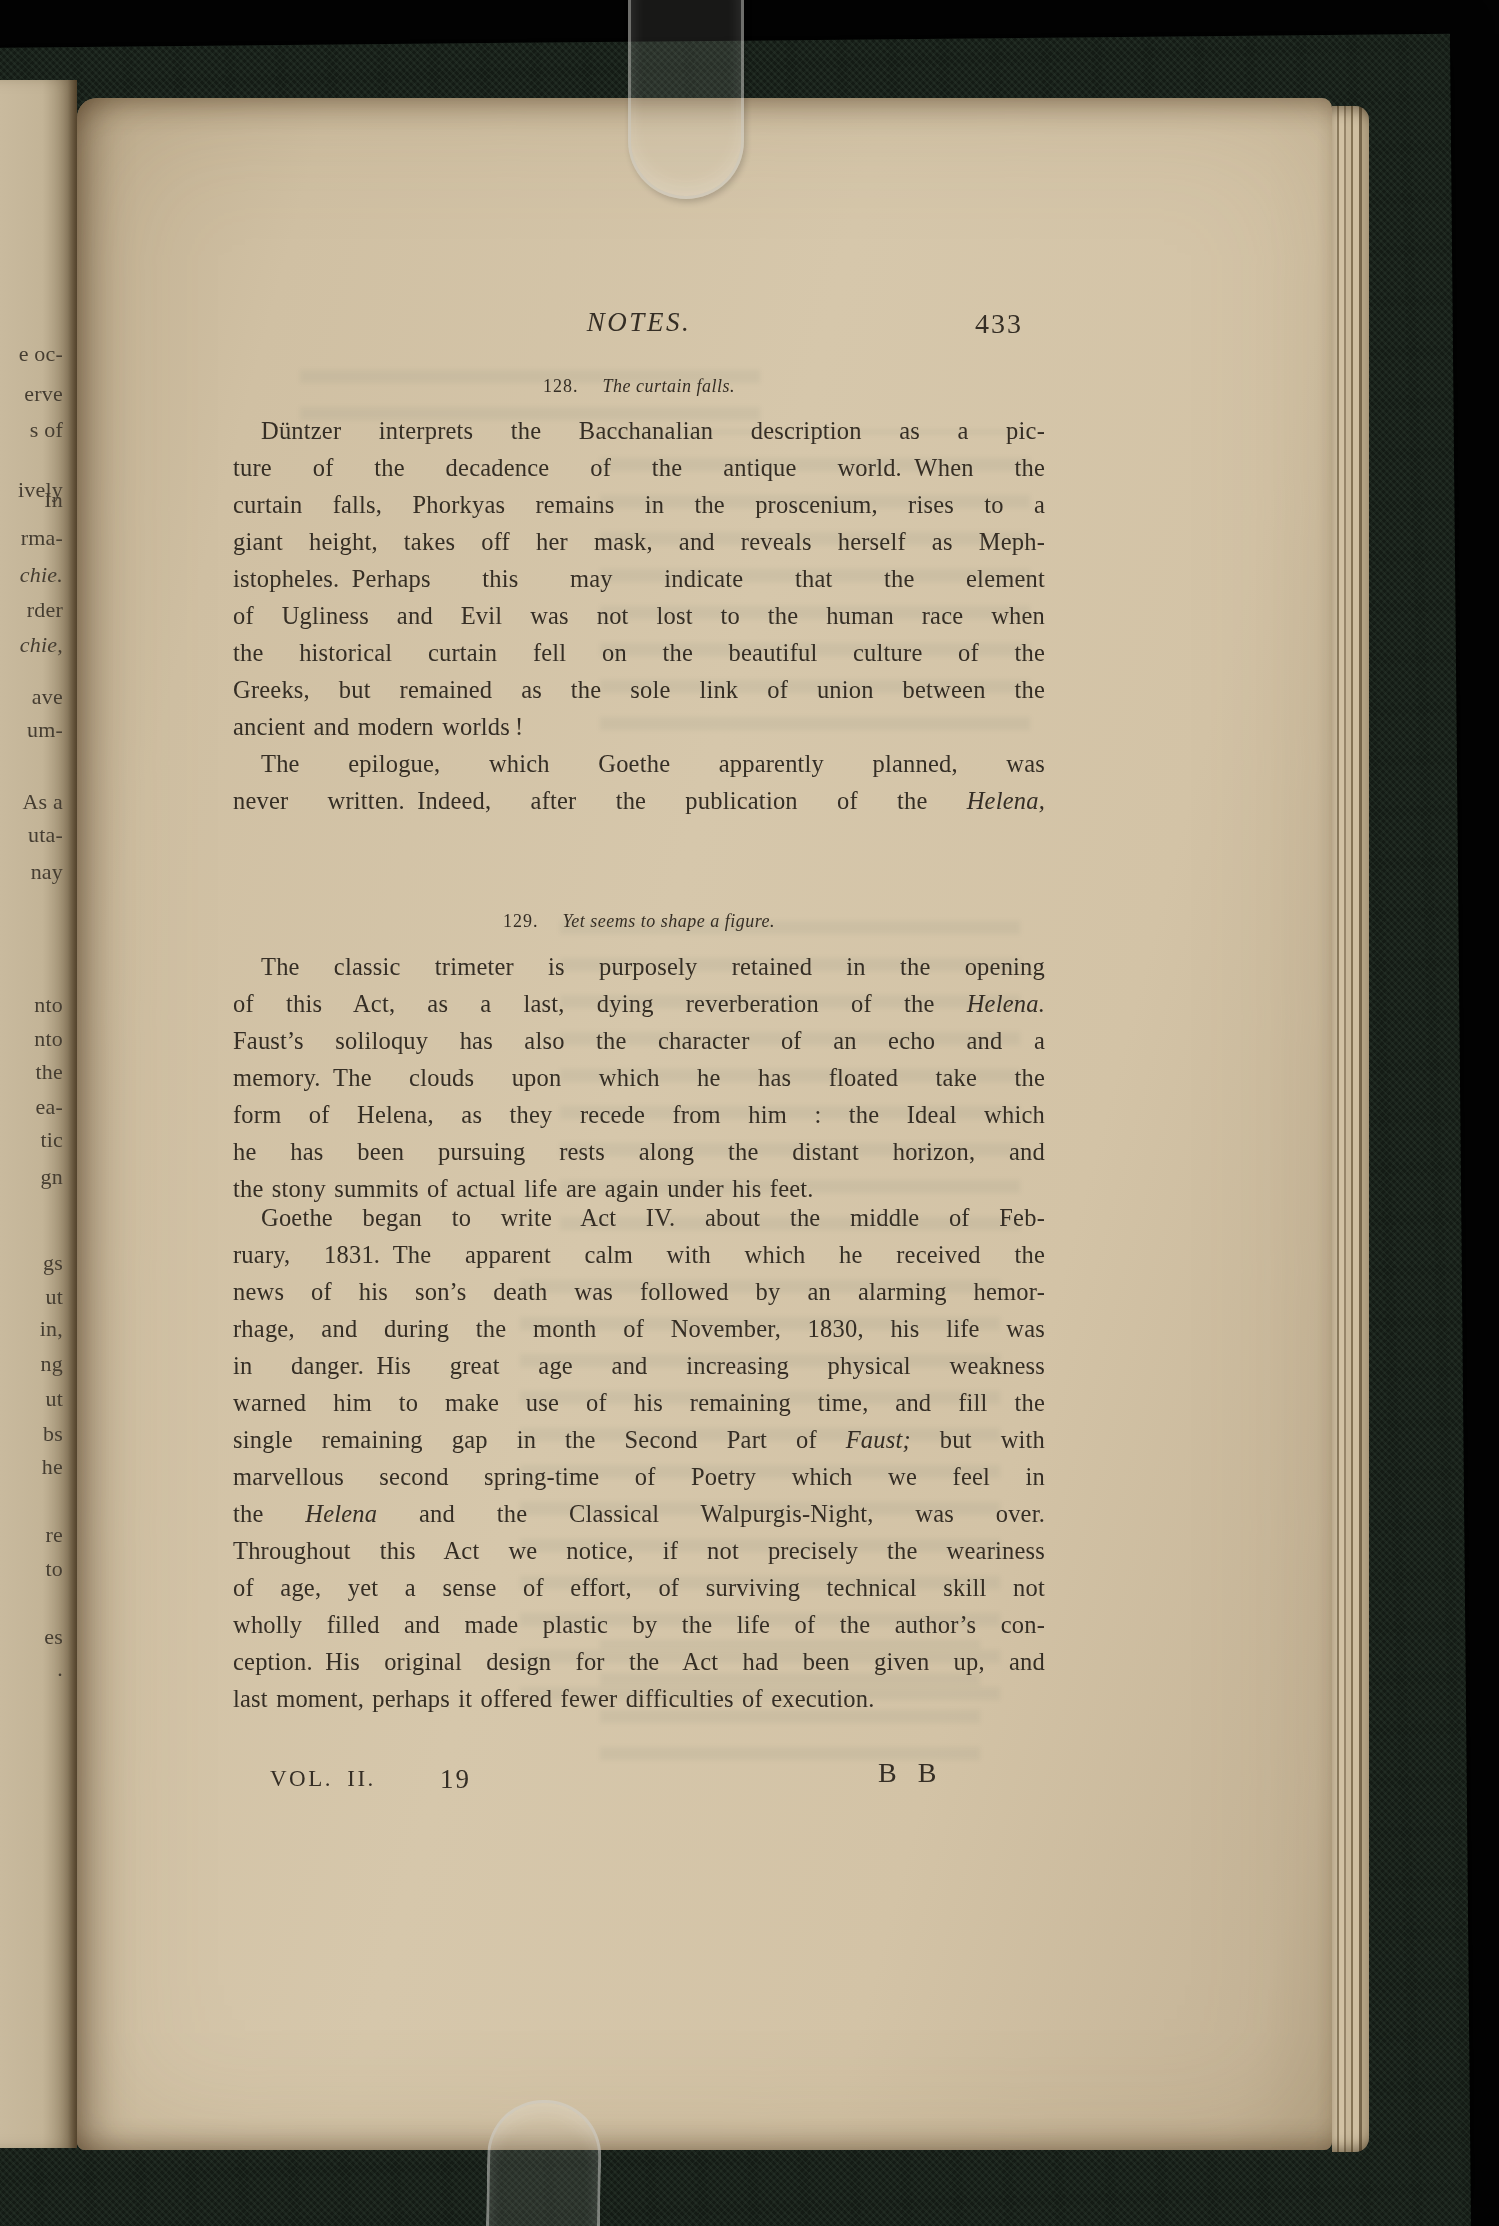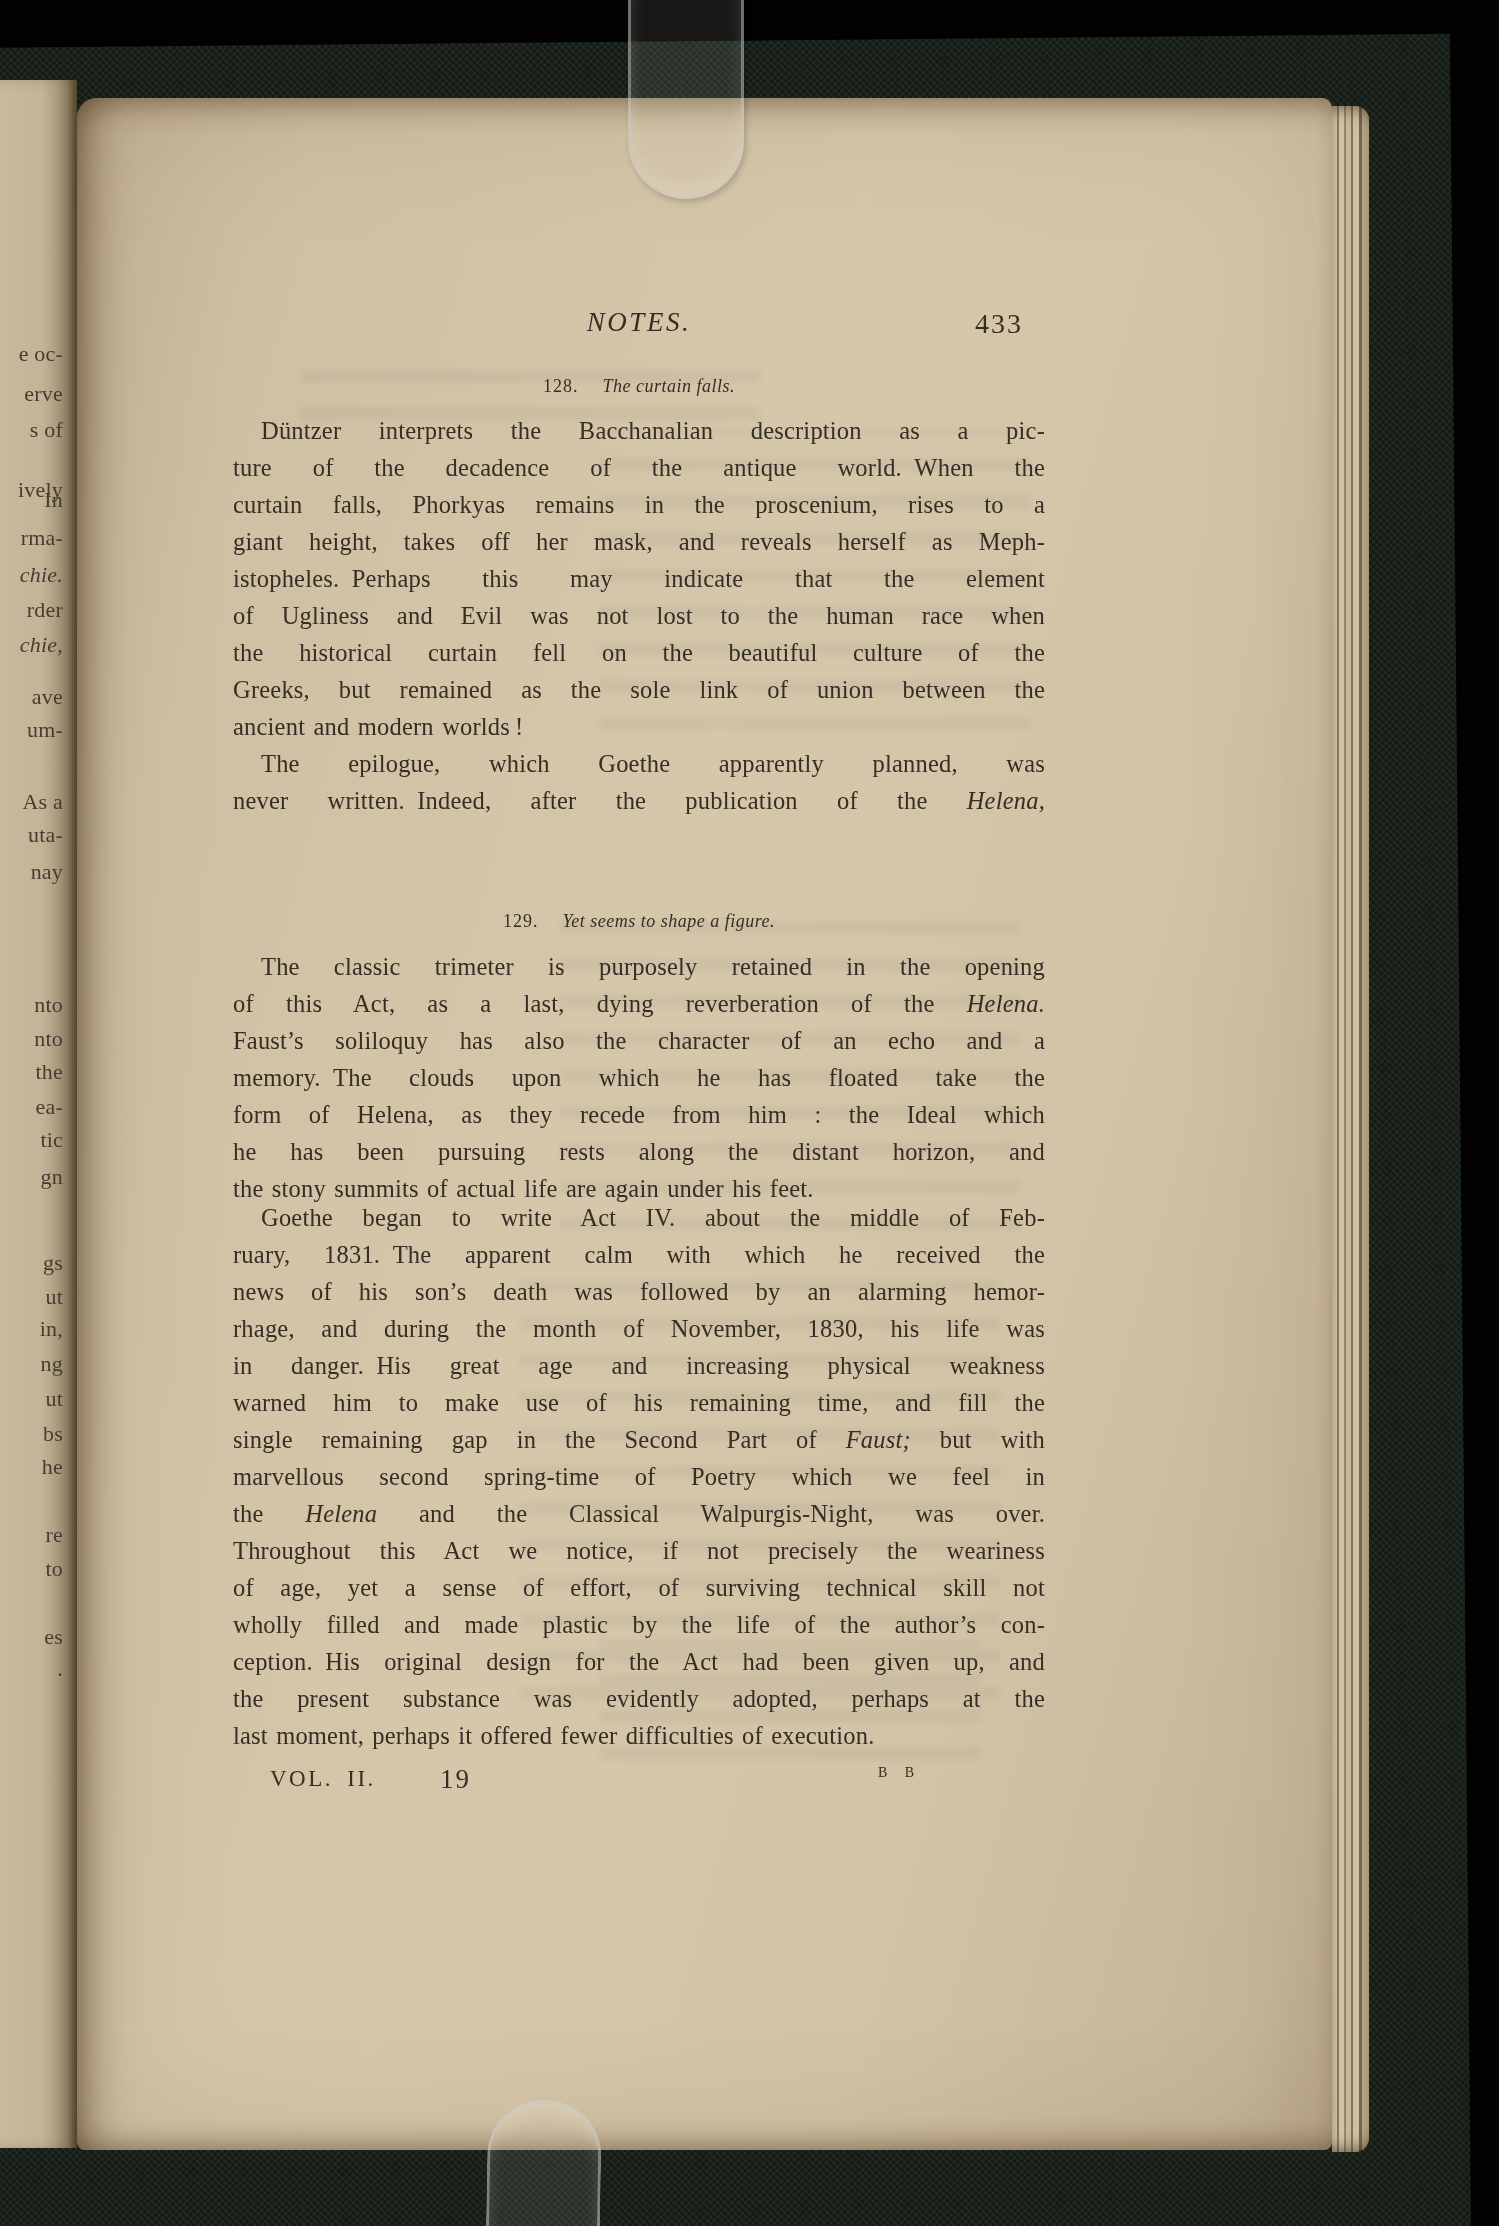--- a/index.html
+++ b/index.html
@@ -68,21 +68,21 @@
   .heading .ttl{font-style:italic;letter-spacing:.5px;}
 
   .header-row{position:absolute;left:233px;top:302px;width:812px;height:40px;color:#352e25;}
   .running-head{position:absolute;left:0;width:100%;text-align:center;
         font-style:italic;font-size:27px;line-height:40px;letter-spacing:2.5px;}
   .page-number{position:absolute;right:22px;top:2px;font-size:28px;line-height:40px;letter-spacing:2px;}
 
   .footer-row{position:absolute;left:233px;top:1760px;width:812px;height:40px;color:#352e25;}
   .footer-vol{position:absolute;left:37px;font-size:23px;line-height:38px;letter-spacing:2.5px;word-spacing:6px;}
   .footer-sig{position:absolute;left:207px;font-size:27px;line-height:38px;letter-spacing:2px;}
-  .footer-press{position:absolute;left:645px;top:-6px;font-size:14px;line-height:38px;letter-spacing:7px;}
+  .footer-press{position:absolute;left:645px;top:-6px;font-size:28px;line-height:38px;letter-spacing:7px;}
 
   
   .smudge{position:absolute;filter:blur(2px);pointer-events:none;
         background:repeating-linear-gradient(0deg, rgba(108,124,104,.08) 0 13px, rgba(0,0,0,0) 13px 37px);}
 </style>
 </head>
 <body>
 
 <div id="scene">
 
@@ -180,21 +180,20 @@
     <div class="line">rhage, and during the month of November, 1830, his life was</div>
     <div class="line">in danger. His great age and increasing physical weakness</div>
     <div class="line">warned him to make use of his remaining time, and fill the</div>
     <div class="line"><span>single remaining gap in the Second Part of </span><em>Faust;</em><span> but with</span></div>
     <div class="line">marvellous second spring-time of Poetry which we feel in</div>
     <div class="line"><span>the </span><em>Helena</em><span> and the Classical Walpurgis-Night, was over.</span></div>
     <div class="line">Throughout this Act we notice, if not precisely the weariness</div>
     <div class="line">of age, yet a sense of effort, of surviving technical skill not</div>
     <div class="line">wholly filled and made plastic by the life of the author’s con-</div>
     <div class="line">ception. His original design for the Act had been given up, and</div>
-    <div class="line">the present substance was evidently adopted, perhaps at the</div>
     <div class="line last">last moment, perhaps it offered fewer difficulties of execution.</div>
   </div>
 
   <div class="footer-row">
     <span class="footer-vol">VOL. II.</span>
     <span class="footer-sig">19</span>
     <span class="footer-press">B B</span>
   </div>
 
   <div class="clip-top"></div>

